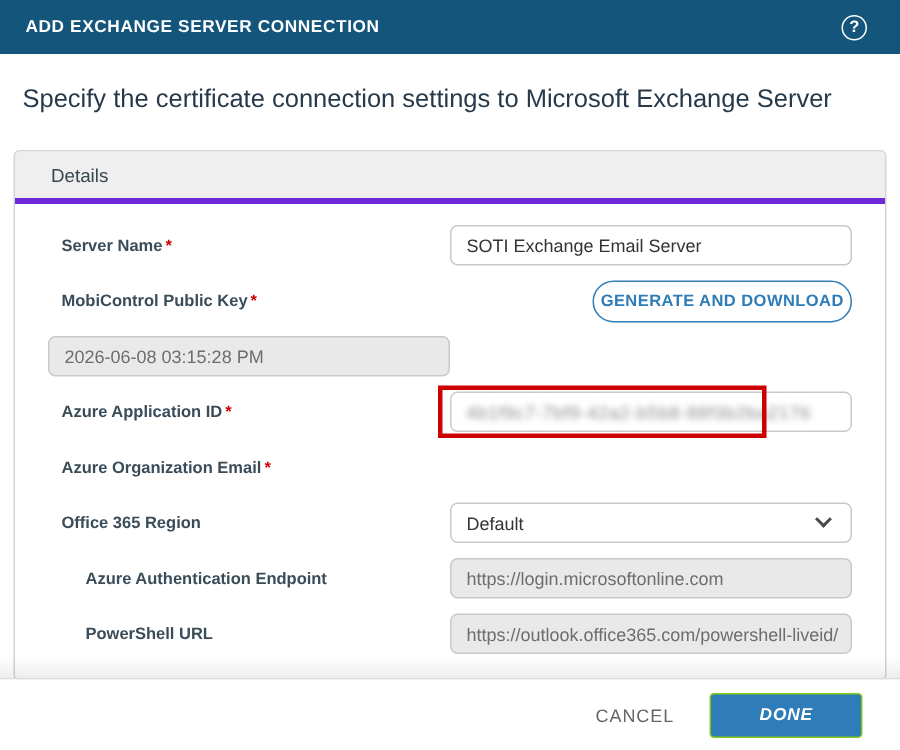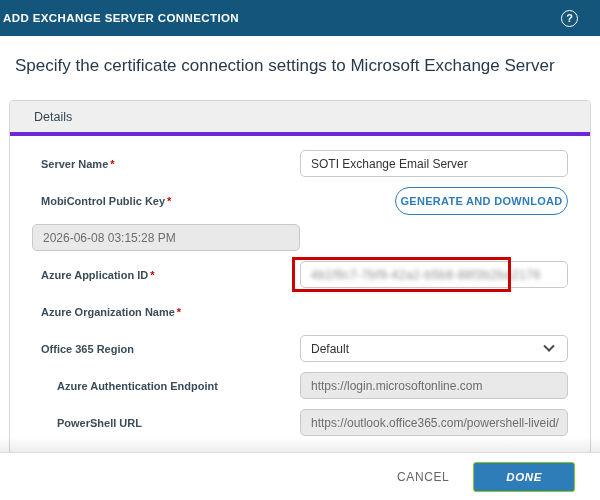--- a/index.html
+++ b/index.html
@@ -12,21 +12,21 @@
     color:#333;
   }
 
   
   .titlebar {
     height:36px;
     background:#14557B;
     display:flex;
     align-items:center;
     justify-content:space-between;
-    padding:0 14px 0 3px;
+    padding:0 14px 0 17px;
   }
   .titlebar h1 {
     color:#ffffff;
     font-size:11.5px;
     font-weight:bold;
     letter-spacing:.4px;
   }
   .help-icon {
     width:17px; height:17px;
     border:1.6px solid #ffffff;
@@ -224,21 +224,21 @@
       <div class="control">
         <div class="highlight-box"></div>
         <div class="field">
           <span class="blurred">4b1f9c7-7bf9-42a2-b5b8-88f3b2ba2176</span>
         </div>
       </div>
     </div>
 
     <div class="row">
       <div class="label-cell">
-        <span>Azure Organization Name</span><span class="req">*</span>
+        <span>Azure Organization Email</span><span class="req">*</span>
       </div>
     </div>
 
     <div class="row">
       <div class="label-cell">Office 365 Region</div>
       <div class="control">
         <div class="field select-field">
           <span>Default</span>
           <span class="chevron"></span>
         </div>

